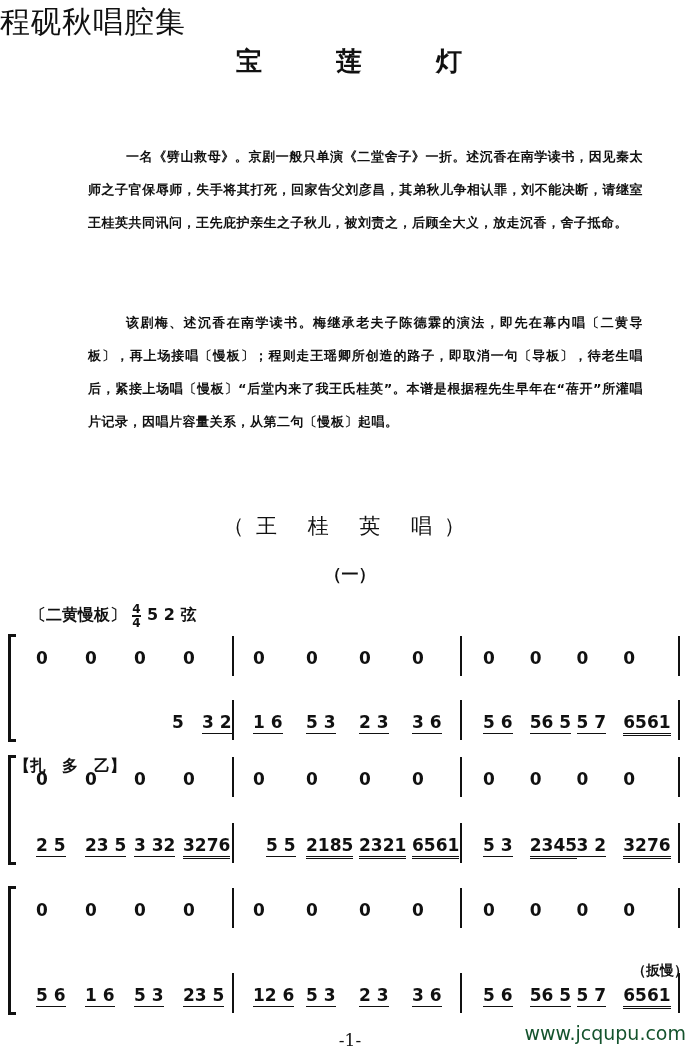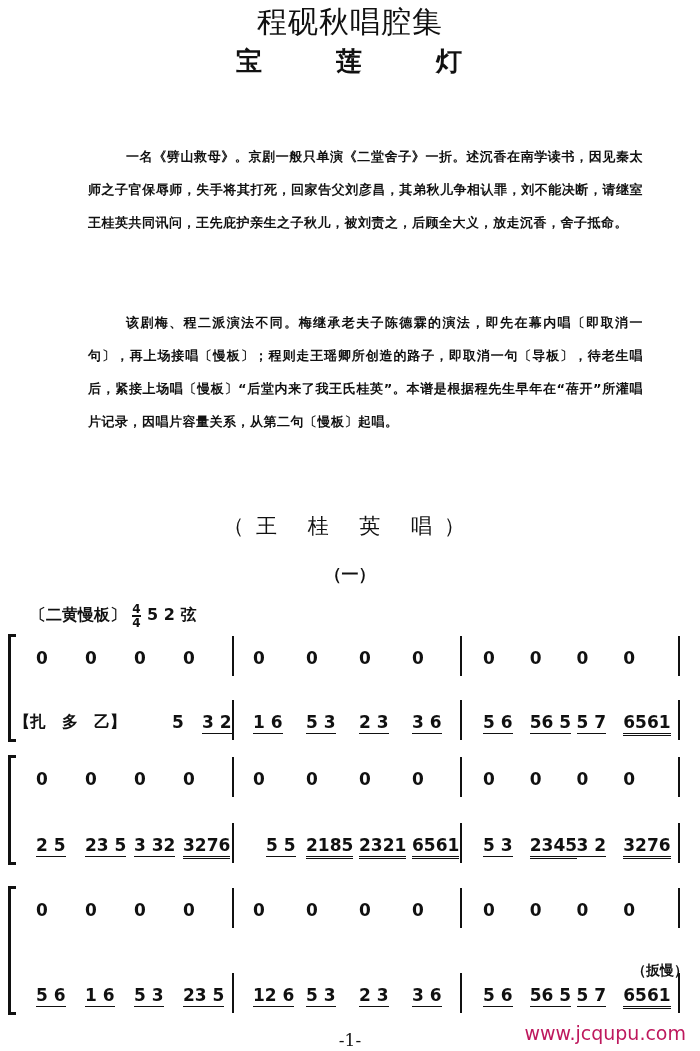--- a/index.html
+++ b/index.html
@@ -1,46 +1,46 @@
 <!DOCTYPE html>
 <html><head>
 <meta charset="utf-8">
 <style>
   html, body { margin:0; padding:0; background:#ffffff; }
   body { width:700px; height:1051px; position:relative; overflow:hidden; color:#111; font-family:"DejaVu Serif", serif; }
-  .title { position:absolute; left:0; width:700px; top:2px; text-align:center; font-size:30px; letter-spacing:1px; font-family:"DejaVu Serif", serif; }
+  .title { position:absolute; left:0; width:700px; top:2px; text-align:left; font-size:30px; letter-spacing:1px; font-family:"DejaVu Serif", serif; }
   .subtitle { position:absolute; top:44px; font-size:26px; font-weight:bold; font-family:"DejaVu Sans", sans-serif; }
   .para { position:absolute; left:88px; width:555px; font-size:13px; line-height:33px; font-weight:bold; font-family:"DejaVu Sans", sans-serif; letter-spacing:0.5px; text-align:justify; }
   .singer { position:absolute; top:512px; left:0; width:700px; text-align:center; font-size:21px; font-family:"DejaVu Sans", sans-serif; letter-spacing:12px; }
   .section { position:absolute; top:563px; left:0; width:700px; text-align:center; font-size:17px; font-weight:bold; font-family:"DejaVu Sans", sans-serif; }
   .tempo { position:absolute; top:603px; left:30px; font-size:16px; font-weight:bold; font-family:"DejaVu Sans", sans-serif; display:flex; align-items:center; gap:6px; }
   .frac { display:inline-flex; flex-direction:column; align-items:center; font-size:12px; line-height:12px; }
   .frac span.bar { width:9px; height:1.5px; background:#111; }
   .bracket { position:absolute; left:8px; width:4px; border-left:3px solid #111; }
   .bracket::before { content:""; position:absolute; top:0; left:-3px; width:8px; border-top:3px solid #111; }
   .bracket::after { content:""; position:absolute; bottom:0; left:-3px; width:8px; border-bottom:3px solid #111; }
   .barline { position:absolute; width:2px; background:#111; }
   .note { position:absolute; font-size:17px; font-weight:bold; font-family:"DejaVu Sans", sans-serif; text-align:center; white-space:nowrap; }
   .note.u { border-bottom:1.5px solid #111; padding-bottom:1px; }
   .note.uu { border-bottom:3px double #111; padding-bottom:1px; }
-  .prefix { position:absolute; font-size:16px; font-weight:bold; font-family:Liberation Serif, serif; }
+  .prefix { position:absolute; font-size:16px; font-weight:bold; font-family:Liberation Serif, serif;margin-top:44px; }
   .pageno { position:absolute; top:1030px; left:0; width:700px; text-align:center; font-size:17px; font-family:"DejaVu Serif", serif; }
-  .watermark { position:absolute; top:1022px; right:14px; font-size:19px; font-family:"DejaVu Sans", sans-serif; color:#be185d; }
+  .watermark { position:absolute; top:1022px; right:14px; font-size:19px; font-family:"DejaVu Sans", sans-serif; color:#14532d; }
   .mark { position:absolute; top:962px; left:632px; font-size:14px; font-weight:bold; font-family:Liberation Mono, monospace; }
 </style>
 </head>
 <body>
 
 <div class="title">程砚秋唱腔集</div>
 <div class="subtitle" style="left:236px">宝</div>
 <div class="subtitle" style="left:336px">莲</div>
 <div class="subtitle" style="left:436px">灯</div>
 
 <div class="para" style="top:140px; text-indent:38px;">一名《劈山救母》。京剧一般只单演《二堂舍子》一折。述沉香在南学读书，因见秦太师之子官保辱师，失手将其打死，回家告父刘彦昌，其弟秋儿争相认罪，刘不能决断，请继室王桂英共同讯问，王先庇护亲生之子秋儿，被刘责之，后顾全大义，放走沉香，舍子抵命。</div>
-<div class="para" style="top:306px; text-indent:38px;">该剧梅、程二派演法不同。梅继承老夫子陈德霖的演法，即先在幕内唱〔即取消一句〕，再上场接唱〔慢板〕；程则走王瑶卿所创造的路子，即取消一句〔导板〕，待老生唱后，紧接上场唱〔慢板〕“后堂内来了我王氏桂英”。本谱是根据程先生早年在“蓓开”所灌唱片记录，因唱片容量关系，从第二句〔慢板〕起唱。</div>
+<div class="para" style="top:306px; text-indent:38px;">该剧梅、述沉香在南学读书。梅继承老夫子陈德霖的演法，即先在幕内唱〔二黄导板〕，再上场接唱〔慢板〕；程则走王瑶卿所创造的路子，即取消一句〔导板〕，待老生唱后，紧接上场唱〔慢板〕“后堂内来了我王氏桂英”。本谱是根据程先生早年在“蓓开”所灌唱片记录，因唱片容量关系，从第二句〔慢板〕起唱。</div>
 
 <div class="singer">（王 桂 英 唱）</div>
 <div class="section">（一）</div>
 
 <div class="tempo">
   <span>〔二黄慢板〕</span>
   <span class="frac">
     <span>4</span>
     <span class="bar"></span>
     <span>4</span>

